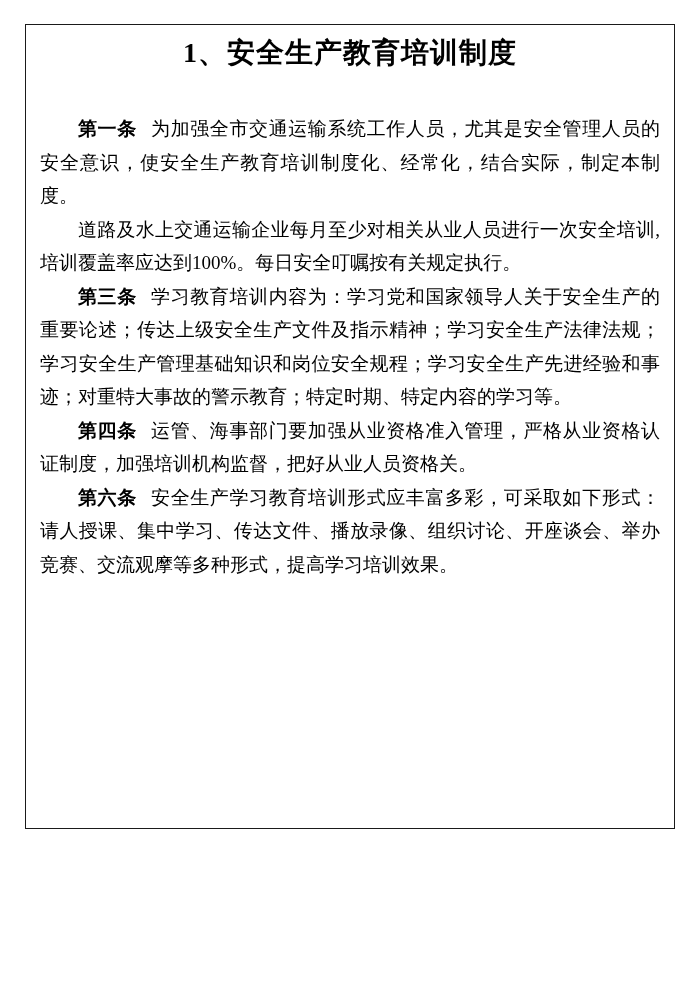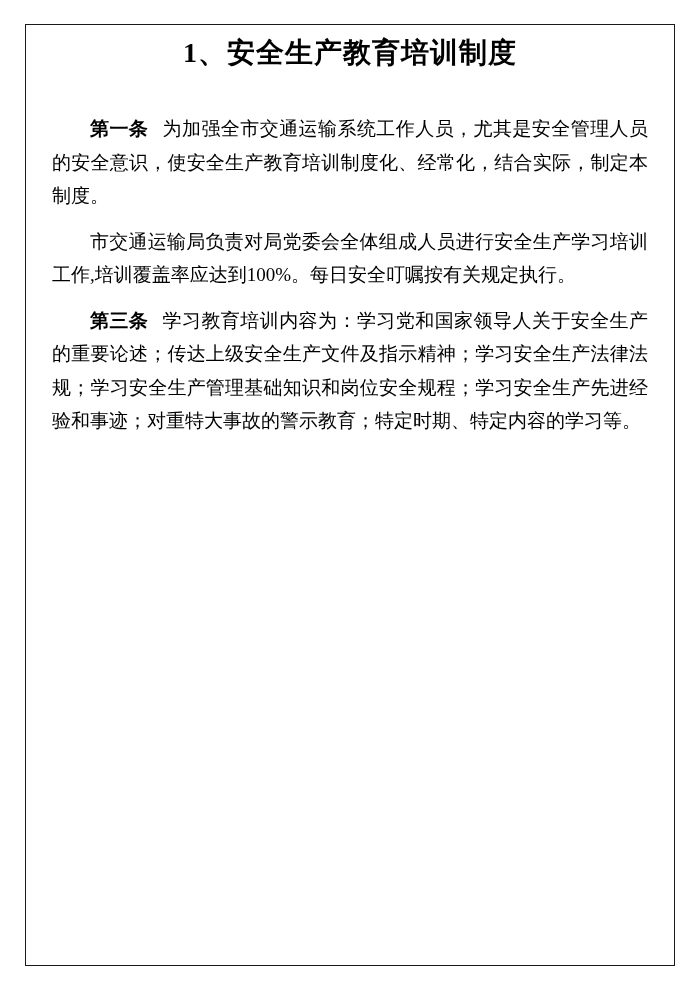--- a/index.html
+++ b/index.html
@@ -12,41 +12,41 @@
     height: 990px;
     position: relative;
     font-family: "Liberation Serif", "DejaVu Serif", serif;
     color: #000000;
   }
   .sheet {
     position: absolute;
     left: 25px;
     top: 24px;
     width: 650px;
-    height: 942px;
+    height: 805px;
     border: 1px solid #1a1a1a;
     box-sizing: border-box;
     padding: 8px 14px 20px 14px;
     background: #ffffff;
     overflow: hidden;
   }
   .doc-title {
     font-size: 28px;
     line-height: 40px;
     font-weight: bold;
     text-align: center;
     margin: 0 0 39px 0;
     letter-spacing: 1px;
   }
   .para {
     font-size: 19px;
     line-height: 33.5px;
     text-align: justify;
     text-indent: 2em;
-    margin: 12px;
+    margin: 0;
     word-break: break-all;
   }
   .lead {
     font-weight: bold;
     margin-right: 0.75em;
   }
   .lead:empty {
     display: none;
     margin: 0;
   }
@@ -54,20 +54,22 @@
 </head>
 <body>
 
 <div class="sheet">
   <h1 class="doc-title">1、安全生产教育培训制度</h1>
 
   <p class="para"><span class="lead">第一条</span><span>为加强全市交通运输系统工作人员，尤其是安全管理人员的安全意识，使安全生产教育培训制度化、经常化，结合实际，制定本制度。</span></p>
 
 
 
-  <p class="para"><span>市交通运输局负责对局党委会全体组成人员进行安全生产学习培训工作,培训覆盖率应达到100%。每日安全叮嘱按有关规定执行。</span></p>
+  <p class="para"><span>道路及水上交通运输企业每月至少对相关从业人员进行一次安全培训,培训覆盖率应达到100%。每日安全叮嘱按有关规定执行。</span></p>
 
   <p class="para"><span class="lead">第三条</span><span>学习教育培训内容为：学习党和国家领导人关于安全生产的重要论述；传达上级安全生产文件及指示精神；学习安全生产法律法规；学习安全生产管理基础知识和岗位安全规程；学习安全生产先进经验和事迹；对重特大事故的警示教育；特定时期、特定内容的学习等。</span></p>
 
+  <p class="para"><span class="lead">第四条</span><span>运管、海事部门要加强从业资格准入管理，严格从业资格认证制度，加强培训机构监督，把好从业人员资格关。</span></p>
 
 
+  <p class="para"><span class="lead">第六条</span><span>安全生产学习教育培训形式应丰富多彩，可采取如下形式：请人授课、集中学习、传达文件、播放录像、组织讨论、开座谈会、举办竞赛、交流观摩等多种形式，提高学习培训效果。</span></p>
 
 </div>
 
 </body></html>

